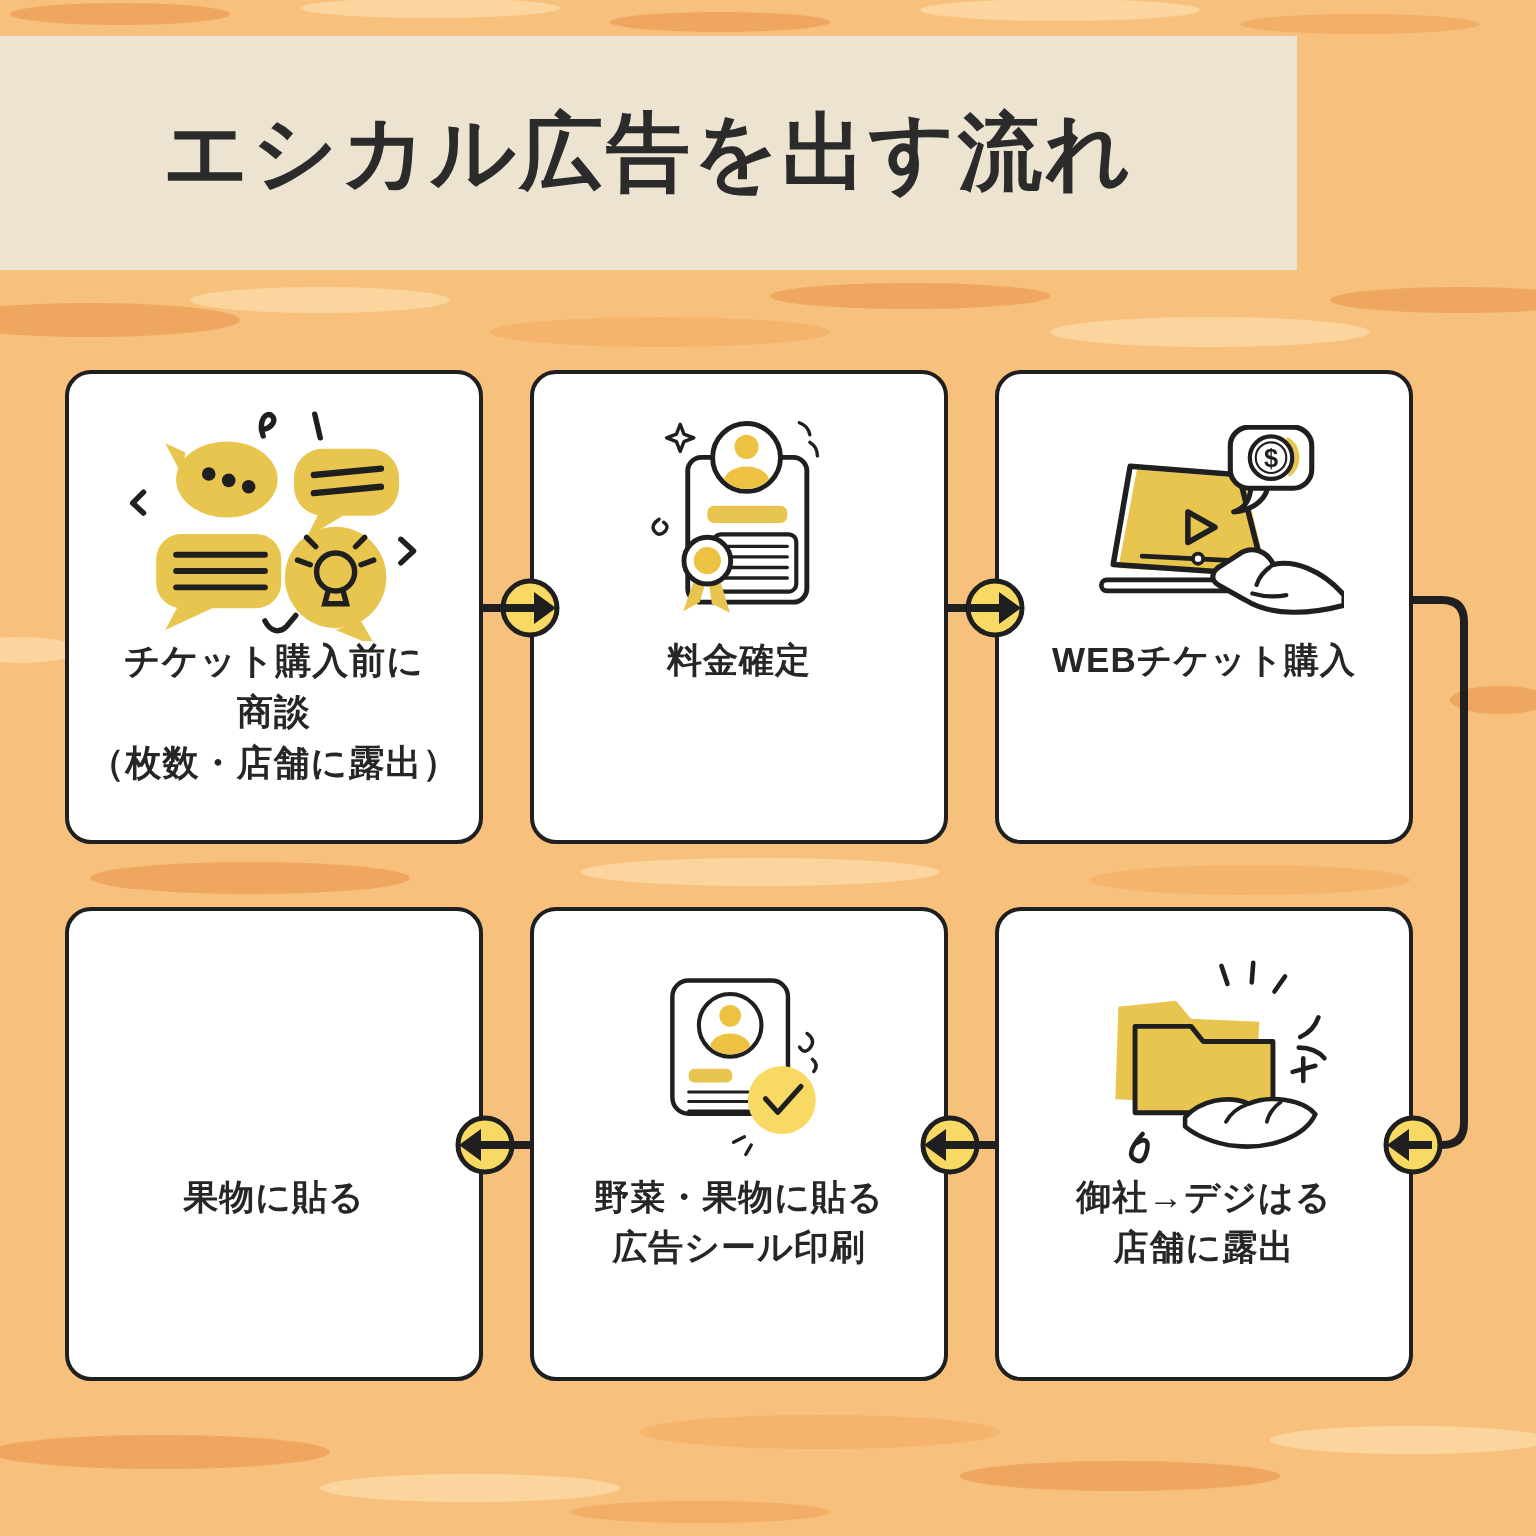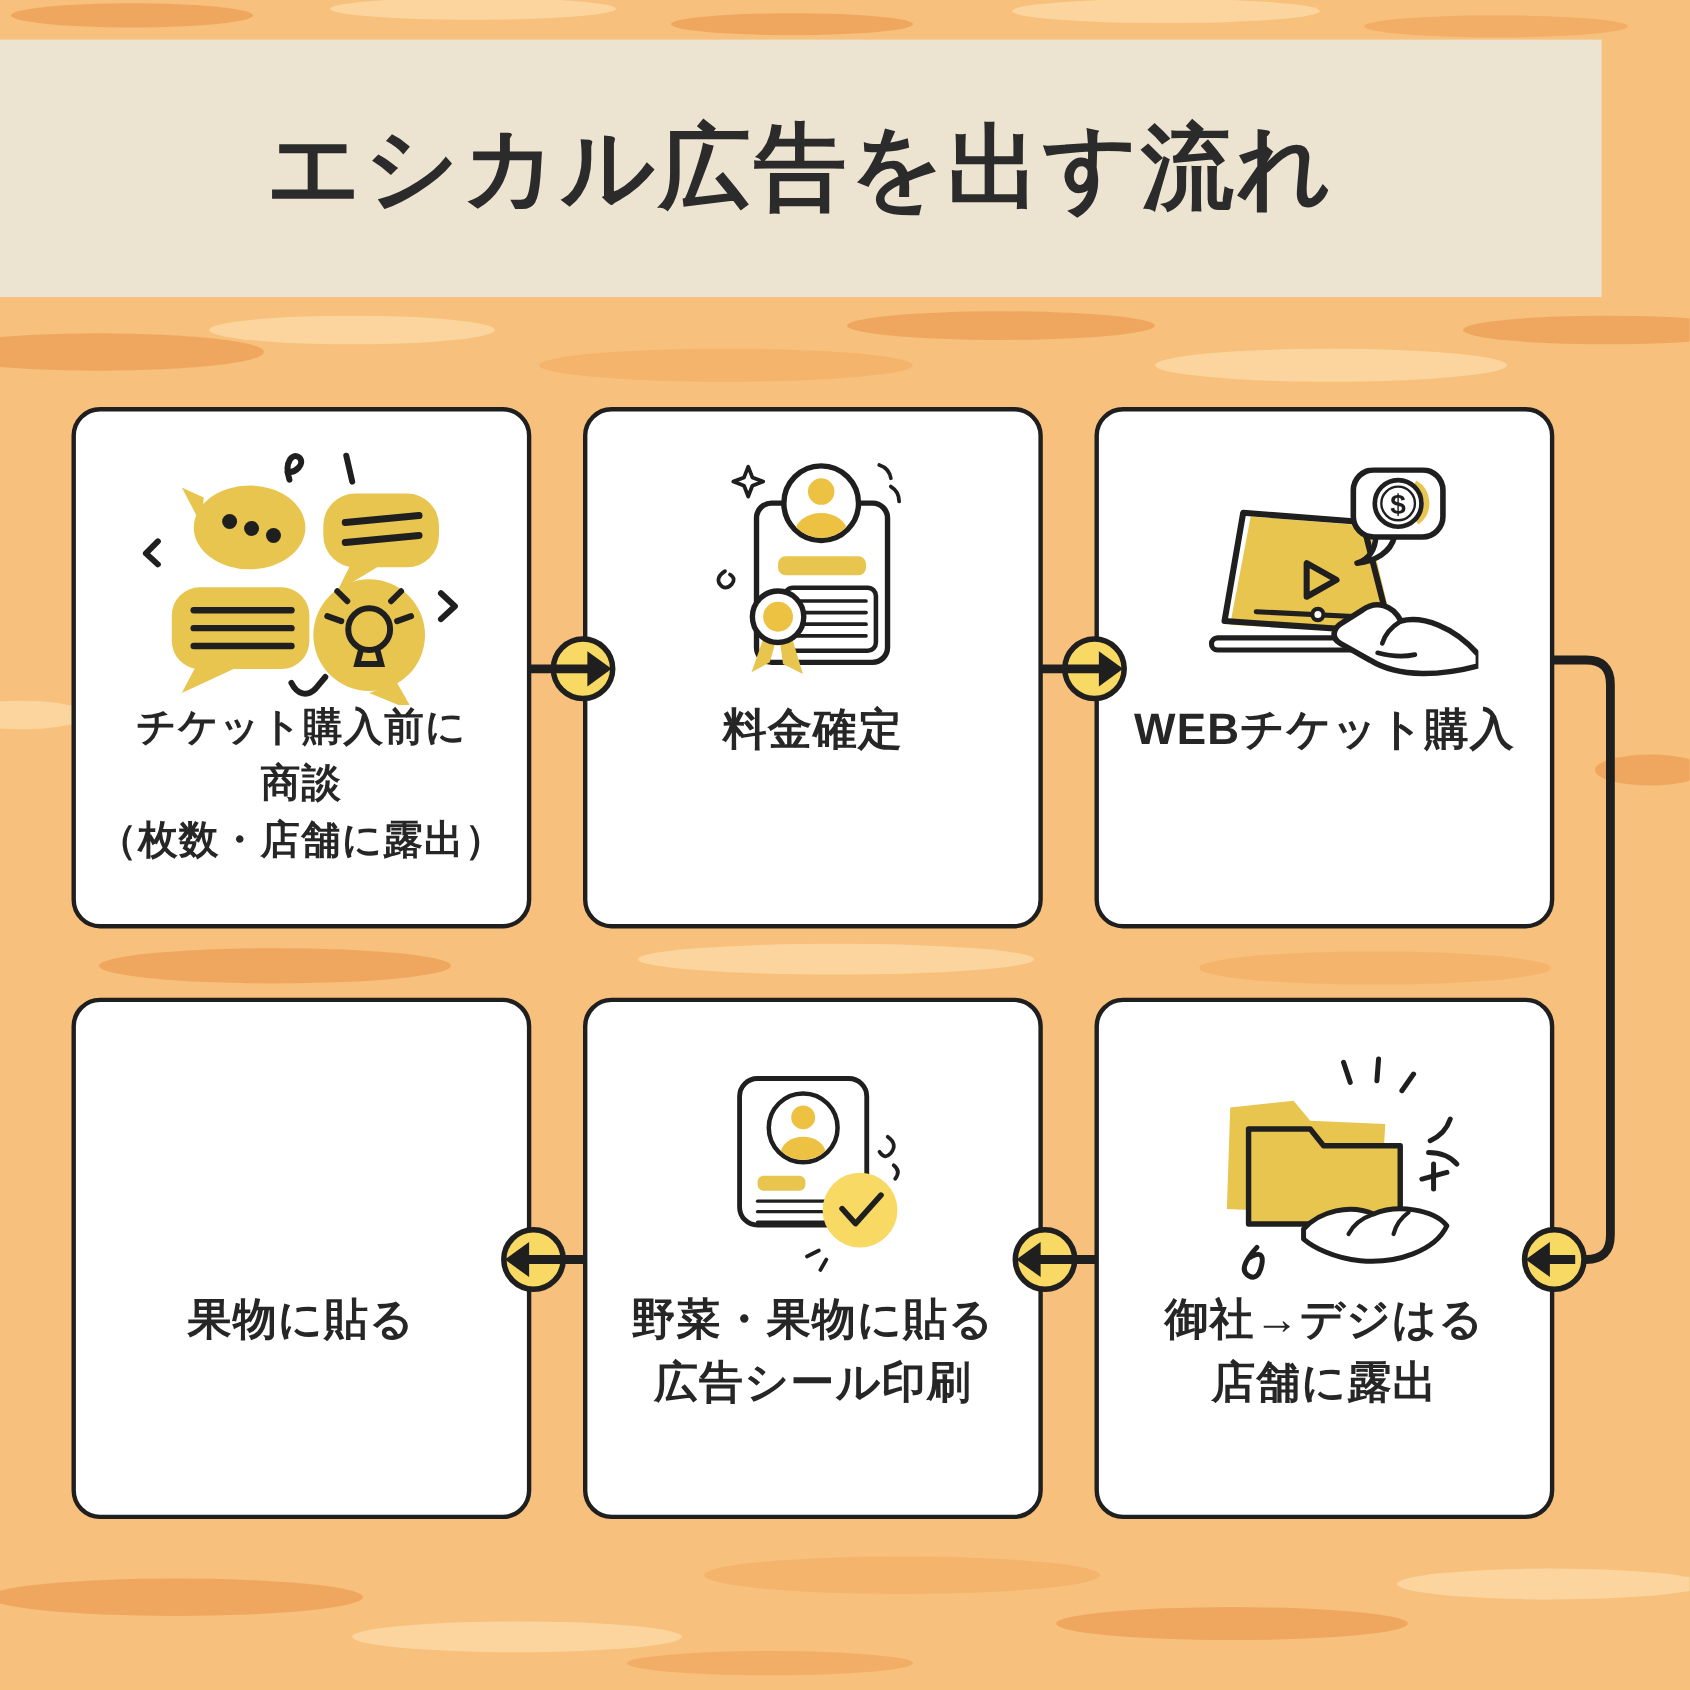--- a/index.html
+++ b/index.html
@@ -3,42 +3,42 @@
 <meta charset="utf-8">
 <style>
   html,body{margin:0;padding:0;}
   body{
     width:1536px;height:1536px;position:relative;overflow:hidden;
     background:#f7c07c;
     font-family:"Liberation Sans","DejaVu Sans",sans-serif;
   }
   #wood-bg{position:absolute;inset:0;z-index:0;}
   .header-band{
-    position:absolute;left:0;top:36px;width:1456px;height:234px;
+    position:absolute;left:0;top:36px;width:1297px;height:234px;
     background:#ece3d1;z-index:1;
     display:flex;align-items:center;justify-content:center;
   }
   .page-title{
     font-size:84px;font-weight:800;color:#2b2b2b;letter-spacing:3px;
   }
   .card{
     position:absolute;width:418px;height:474px;box-sizing:border-box;
     background:#ffffff;border:4px solid #1f1f1f;border-radius:26px;
     z-index:2;
   }
   .card .icon-zone{
     position:absolute;left:0;top:7%;width:100%;height:50%;
     display:flex;align-items:center;justify-content:center;
   }
   .card .label-zone{
     position:absolute;left:0;top:56%;bottom:12%;width:100%;
     display:flex;flex-direction:column;align-items:center;justify-content:flex-start;
   }
   .step-label{
-    font-size:40px;font-weight:800;color:#262626;letter-spacing:1px;
+    font-size:35px;font-weight:800;color:#262626;letter-spacing:1px;
     line-height:1.42;text-align:center;white-space:nowrap;
   }
   .card.small-label .step-label{font-size:36px;}
   .c1{left:65px;top:370px;}
   .c2{left:530px;top:370px;}
   .c3{left:995px;top:370px;}
   .c6{left:65px;top:907px;}
   .c5{left:530px;top:907px;}
   .c4{left:995px;top:907px;}
   #flow-overlay{position:absolute;inset:0;z-index:3;pointer-events:none;}

